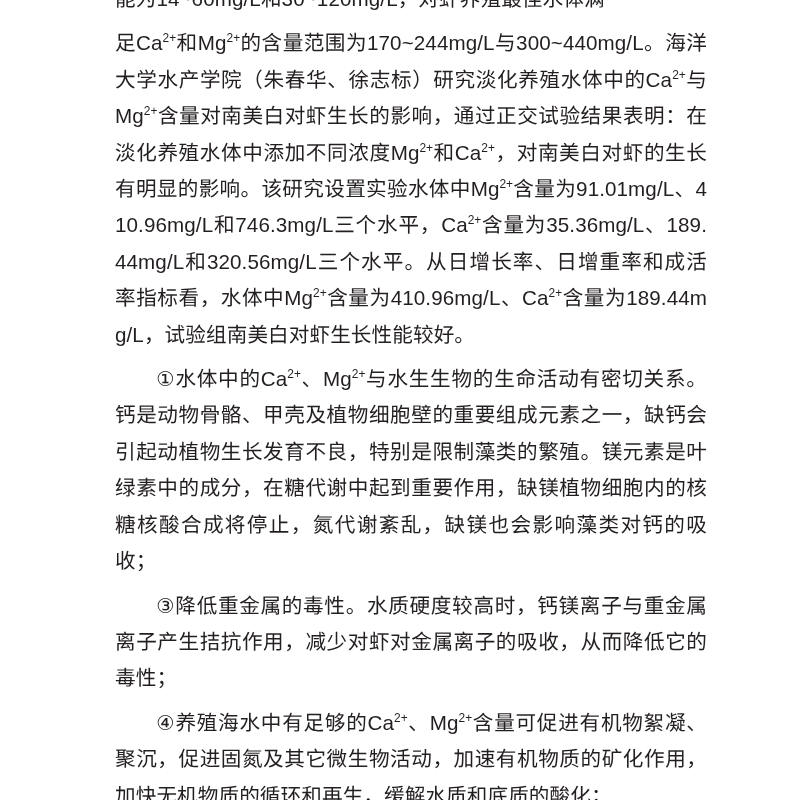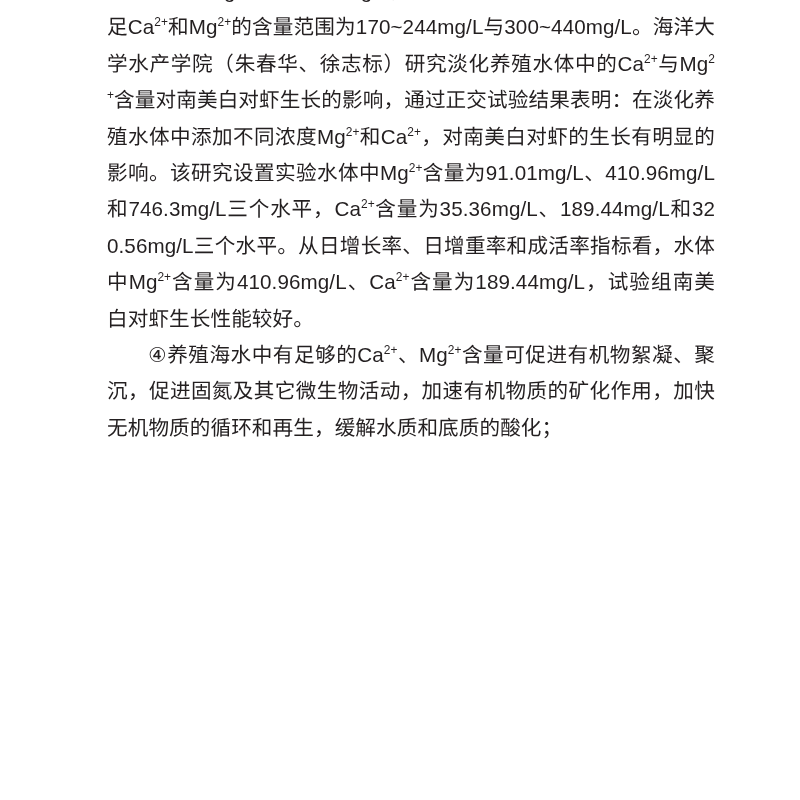--- a/index.html
+++ b/index.html
@@ -24,21 +24,21 @@
     overflow: hidden;
   }
   
   #column {
     position: absolute;
     left: 107px;
     top: -27px;              
     width: 608px;
   }
   p.para {
-    margin: 0;
+    margin: 8px;
     font-size: 20.6px;
     line-height: 36.4px;
     text-align: justify;
     text-justify: inter-ideograph;
     letter-spacing: 0.1px;
     word-break: break-all;
     color: #231f20;
   }
   p.para.indent-1 { text-indent: 2em; }
   sup {
@@ -60,21 +60,25 @@
 <div id="page">
   <div id="column">
 
     <p class="para">能为14~60mg/L和30~120mg/L，对虾养殖最佳水体满</p>
 
     <p class="para">
       <span>足Ca<sup>2+</sup>和Mg<sup>2+</sup>的含量范围为170~244mg/L与300~440mg/L。海洋大学水产学院（朱春华、徐志标）研究淡化养殖水体中的Ca<sup>2+</sup>与Mg<sup>2+</sup>含量对南美白对虾生长的影响，通过正交试验结果表明：在淡化养殖水体中添加不同浓度Mg<sup>2+</sup>和Ca<sup>2+</sup>，对南美白对虾的生长有明显的影响。该研究设置实验水体中Mg<sup>2+</sup>含量为91.01mg/L、410.96mg/L和746.3mg/L三个水平，Ca<sup>2+</sup>含量为35.36mg/L、189.44mg/L和320.56mg/L三个水平。从日增长率、日增重率和成活率指标看，水体中Mg<sup>2+</sup>含量为410.96mg/L、Ca<sup>2+</sup>含量为189.44mg/L，试验组南美白对虾生长性能较好。</span>
     </p>
 
 
+    <p class="para indent-1">
+      <span>①水体中的Ca<sup>2+</sup>、Mg<sup>2+</sup>与水生生物的生命活动有密切关系。钙是动物骨骼、甲壳及植物细胞壁的重要组成元素之一，缺钙会引起动植物生长发育不良，特别是限制藻类的繁殖。镁元素是叶绿素中的成分，在糖代谢中起到重要作用，缺镁植物细胞内的核糖核酸合成将停止，氮代谢紊乱，缺镁也会影响藻类对钙的吸收；</span>
+    </p>
 
 
+    <p class="para indent-1">③降低重金属的毒性。水质硬度较高时，钙镁离子与重金属离子产生拮抗作用，减少对虾对金属离子的吸收，从而降低它的毒性；</p>
 
     <p class="para indent-1">
       <span>④养殖海水中有足够的Ca<sup>2+</sup>、Mg<sup>2+</sup>含量可促进有机物絮凝、聚沉，促进固氮及其它微生物活动，加速有机物质的矿化作用，加快无机物质的循环和再生，缓解水质和底质的酸化；</span>
     </p>
 
   </div>
 </div>
 
 </body></html>

